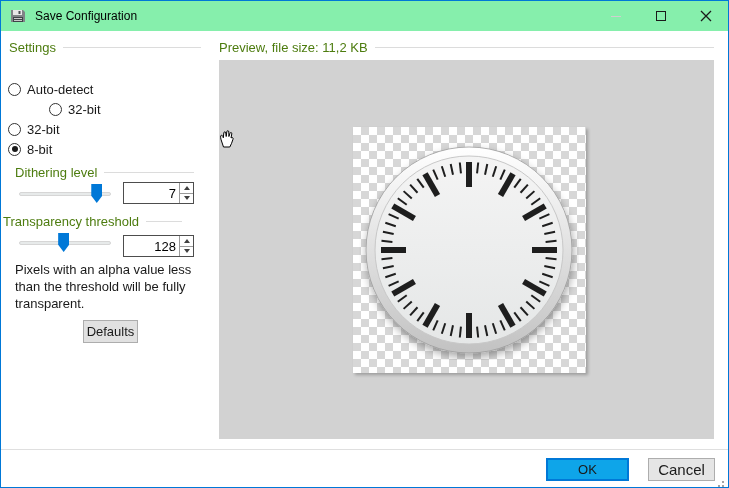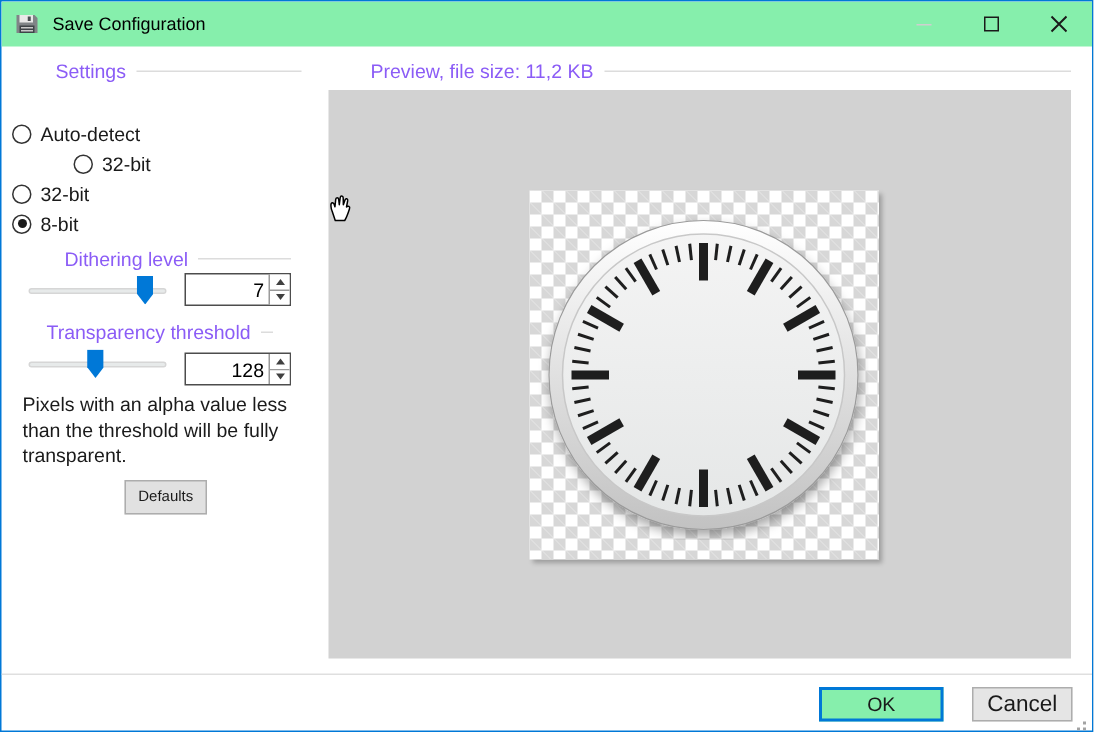--- a/index.html
+++ b/index.html
@@ -26,21 +26,21 @@
   }
   .titlebar .app-icon { margin-left:9px; width:16px; height:16px; flex:0 0 auto; }
   .titlebar .title-text { margin-left:9px; font-size:12px; color:#000; }
   .caption-buttons { position:absolute; right:0; top:0; height:30px; display:flex; }
   .cap-btn { width:45px; height:30px; display:flex; align-items:center; justify-content:center; background:transparent; border:none; }
   .glyph-min { width:10px; height:1px; background:#cfcfcf; }
   .glyph-max { width:10px; height:10px; border:1px solid #1a1a1a; background:transparent; }
 
   
   .group-header { position:absolute; display:flex; align-items:center; }
-  .group-header .gh-label { white-space:nowrap; color:#8b5cf6;margin-left:28px; }
+  .group-header .gh-label { white-space:nowrap; color:#4d7c0f; }
   .group-header .gh-line { flex:1; height:1px; background:#dcdcdc; margin-left:7px; }
 
   
   .radio-row { position:absolute; left:7px; height:16px; display:flex; align-items:center; cursor:default; }
   .radio-circle {
     width:13px; height:13px; border-radius:50%;
     border:1px solid #333; background:#fff;
     display:flex; align-items:center; justify-content:center;
     flex:0 0 auto;
   }
@@ -75,21 +75,21 @@
   .spin-btn { flex:1; display:flex; align-items:center; justify-content:center; background:#fff; border:none; padding:0; }
   .spin-btn.up { border-bottom:1px solid #9a9a9a; }
   .tri-up { width:0; height:0; border-left:3px solid transparent; border-right:3px solid transparent; border-bottom:4px solid #404040; }
   .tri-down { width:0; height:0; border-left:3px solid transparent; border-right:3px solid transparent; border-top:4px solid #404040; }
 
   
   .note { position:absolute; left:14px; top:260px; width:184px; line-height:17px; color:#1a1a1a; }
   .defaults-btn {
     position:absolute; left:82px; top:319px; width:55px; height:23px;
     background:#e1e1e1; border:1px solid #adadad;
-    font-family:"Liberation Sans", sans-serif; font-size:10px; color:#1a1a1a;
+    font-family:"Liberation Sans", sans-serif; font-size:13px; color:#1a1a1a;
   }
 
   
   .preview-panel {
     position:absolute; left:218px; top:59px; width:495px; height:379px;
     background:#d2d2d2;
   }
   .preview-image {
     position:absolute; left:134px; top:67px; width:233px; height:246px;
     background-color:#fff;
@@ -100,21 +100,21 @@
     background-position:0 0,8px 8px;
     box-shadow:2px 2px 3px rgba(0,0,0,0.25);
   }
   .clock-svg { position:absolute; left:6px; top:13px; }
   .hand-cursor { position:absolute; left:-3px; top:66px; }
 
   
   .footer-sep { position:absolute; left:0; right:0; top:448px; height:1px; background:#dfdfdf; }
   .ok-btn {
     position:absolute; left:545px; top:457px; width:83px; height:23px;
-    background:#86efac; border:2px solid #0078d7;
+    background:#0ea5e9; border:2px solid #0078d7;
     font-family:"Liberation Sans", sans-serif; font-size:13px; color:#1a1a1a;
   }
   .cancel-btn {
     position:absolute; left:647px; top:457px; width:67px; height:23px;
     background:#e5e5e5; border:1px solid #adadad;
     font-family:"Liberation Sans", sans-serif; font-size:15px; color:#1a1a1a;
   }
   .resize-grip {
     position:absolute; right:4px; bottom:4px; width:2px; height:2px;
     background:#a3a3a3;

